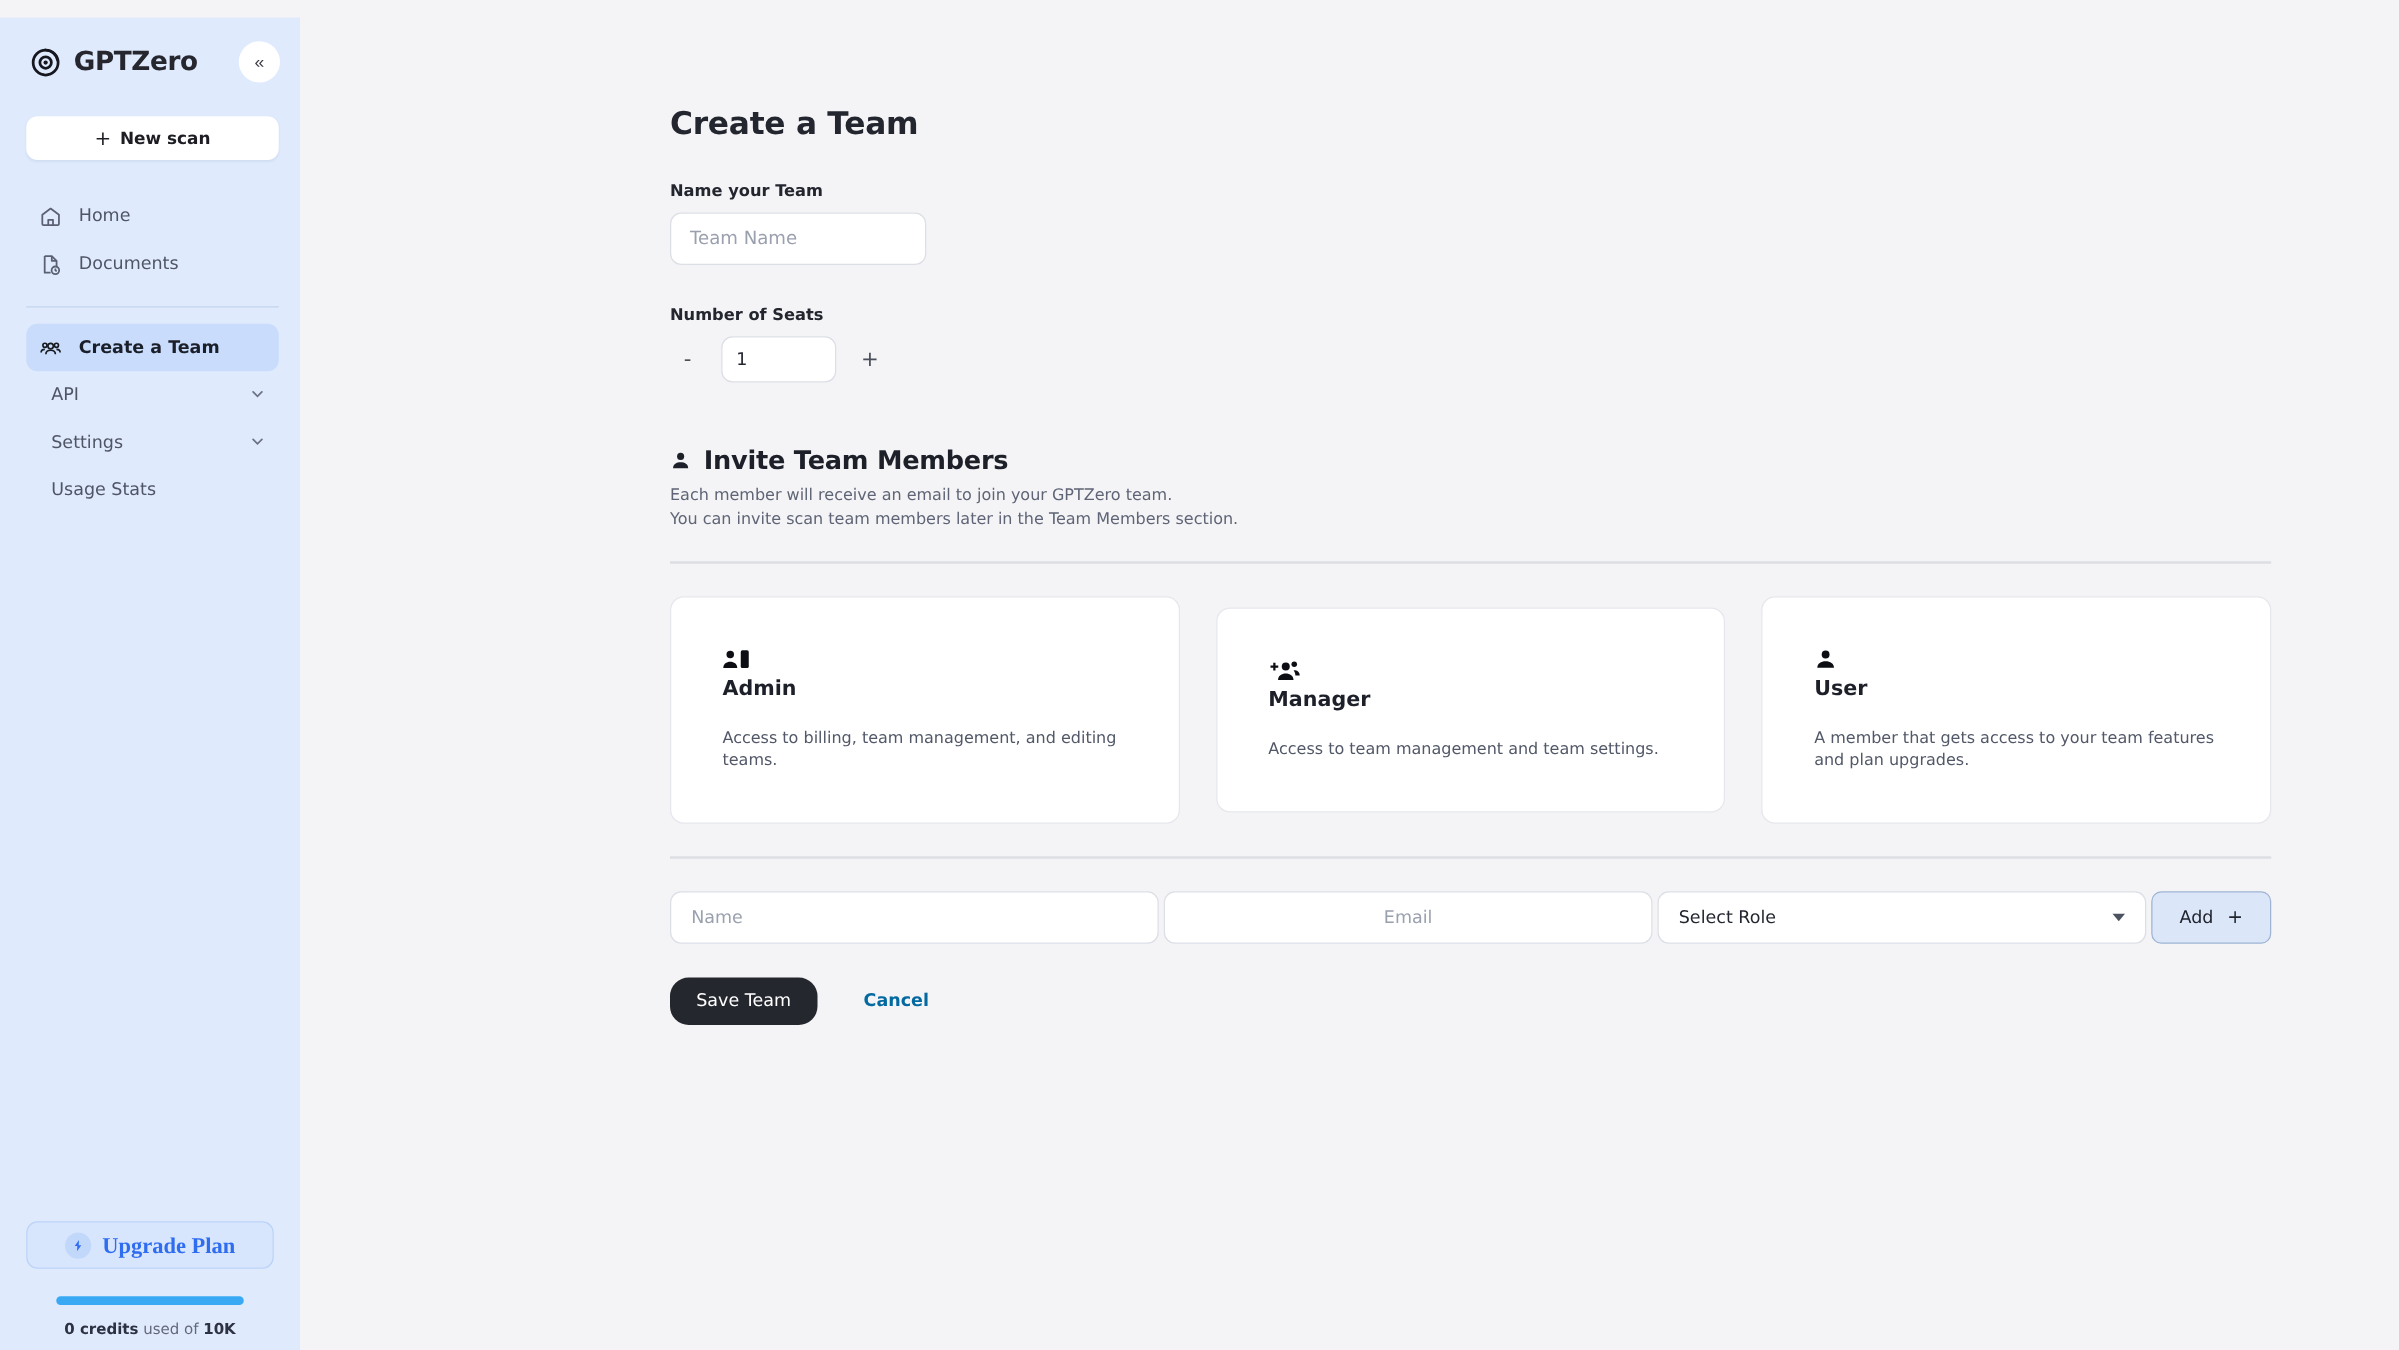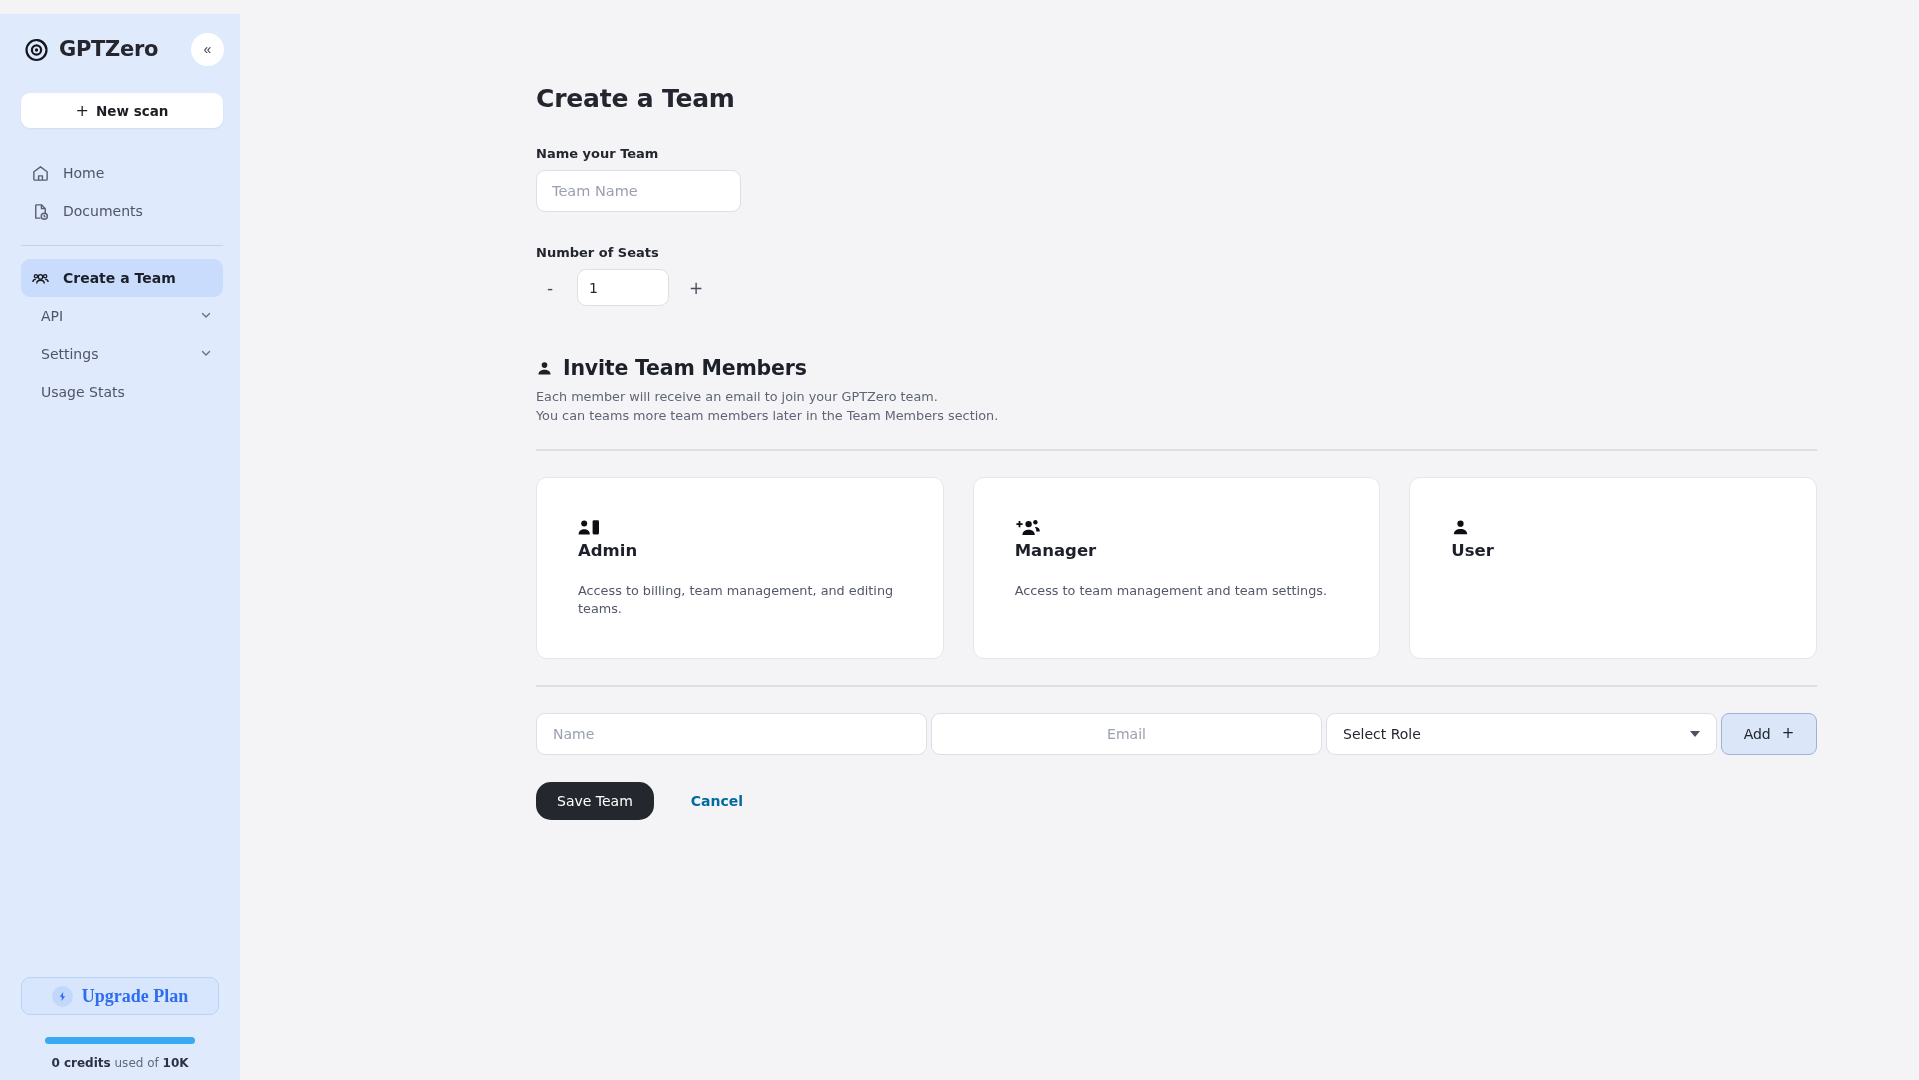--- a/index.html
+++ b/index.html
@@ -128,21 +128,21 @@
 
   .invite-head {
     display: flex; align-items: center; gap: 10px; margin-top: 50px;
   }
   .invite-head .pic { width: 17px; height: 19px; color: #1d2029; display:flex; align-items:center; }
   .invite-title { font-size: 20.5px; font-weight: 700; color: #1d2029; letter-spacing: -0.2px; }
   .invite-sub { font-size: 12.8px; color: #5f6576; margin-top: 8px; line-height: 1.45; }
 
   .hr { height: 1.5px; background: #dcdee4; margin-top: 24px; margin-right: 396px; }
 
-  .cards { display: flex; gap: 29px; margin-top: 26px; margin-right: 396px; }
+  .cards { display: flex; gap: 29px; margin-top: 26px; margin-right: 396px; align-items: center; }
   .card {
     flex: 1; background: #fff; border: 1px solid #e5e7ec;
     border-radius: 11px; padding: 38px 41px 41px 41px;
     min-height: 157px;
   }
   .card .cicon { color: #0c0e13; height: 22px; display: flex; align-items: flex-end; }
   .card .ctitle { font-size: 16.5px; font-weight: 700; color: #1d2029; margin-top: 3px; }
   .card .cdesc { font-size: 12.8px; color: #525868; margin-top: 22px; line-height: 1.4; }
 
   .hr2 { height: 1.5px; background: #dcdee4; margin-top: 26px; margin-right: 396px; }
@@ -322,21 +322,21 @@
         <span class="pic">
           <svg viewBox="0 0 18 18" width="17" height="17" fill="currentColor">
             <circle cx="9" cy="5.4" r="3"></circle>
               <path d="M2.6 15.4c0-3.3 2.9-5 6.4-5s6.4 1.7 6.4 5z"></path>
           </svg>
         </span>
         <h2 class="invite-title">Invite Team Members</h2>
       </div>
       <p class="invite-sub">
         <span>Each member will receive an email to join your GPTZero team.</span><br>
-        <span>You can teams more team members later in the Team Members section.</span>
+        <span>You can invite scan team members later in the Team Members section.</span>
       </p>
 
       <div class="hr"></div>
 
       <div class="cards">
 
         <div class="card">
           <span class="cicon">
             <svg viewBox="0 0 24 20" width="24" height="20" fill="currentColor">
               <circle cx="6.2" cy="5.6" r="3"></circle>
@@ -363,20 +363,21 @@
         </div>
 
         <div class="card">
           <span class="cicon">
             <svg viewBox="0 0 20 20" width="19" height="20" fill="currentColor">
               <circle cx="10" cy="5.4" r="3.3"></circle>
               <path d="M3 16.6c0-3.6 3.1-5.5 7-5.5s7 1.9 7 5.5z"></path>
             </svg>
           </span>
           <div class="ctitle">User</div>
+          <div class="cdesc">A member that gets access to your team features and plan upgrades.</div>
         </div>
       </div>
 
       <div class="hr2"></div>
 
       <div class="invite-row">
         <input class="f-input f-name" type="text" placeholder="Name" style="">
         <input class="f-input f-email" type="text" placeholder="Email" style="">
         <div class="select-wrap">
           <select class="f-select"><option value="Select Role">Select Role</option><option value="Admin">Admin</option><option value="Manager">Manager</option><option value="User">User</option></select>

